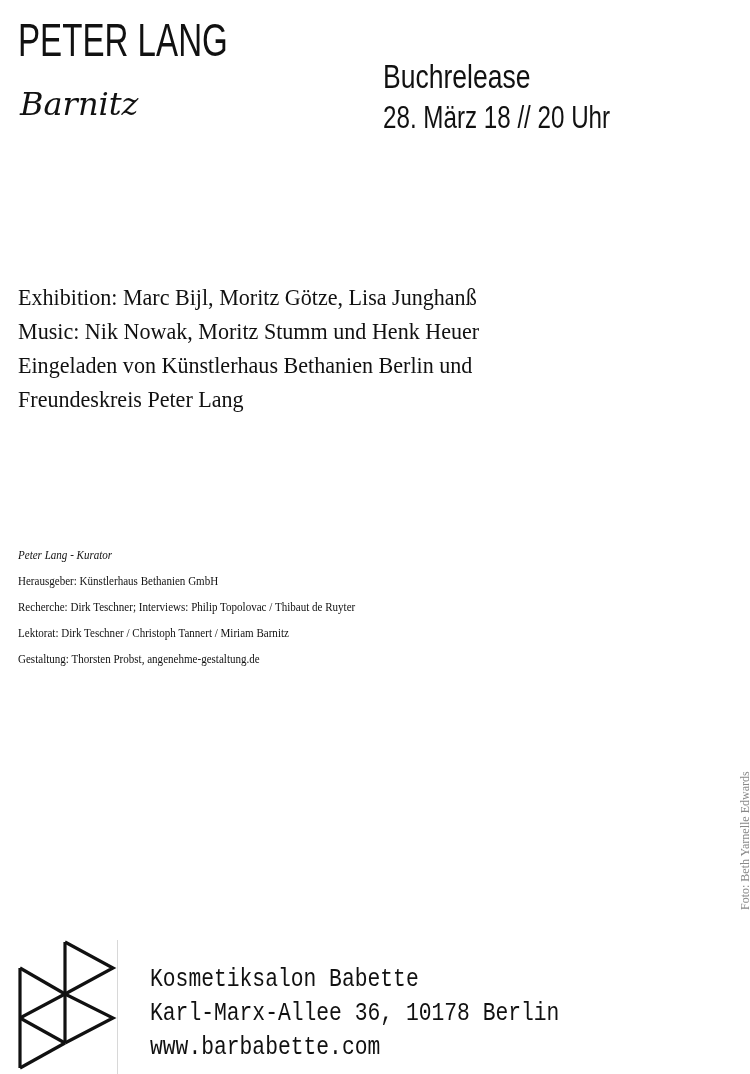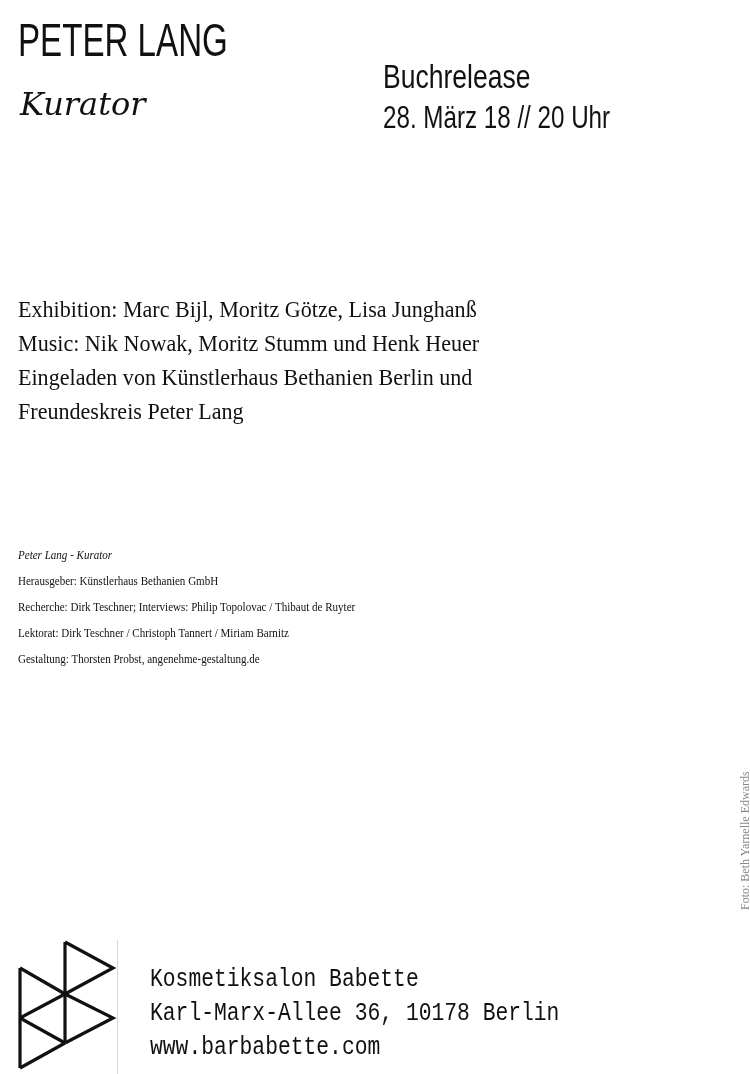--- a/index.html
+++ b/index.html
@@ -18,21 +18,21 @@
     left: 383px; top: 56px; font-size: 34px; line-height: 40px;
     font-family: "Liberation Sans", sans-serif;
     transform: scaleX(0.78); transform-origin: left top;
   }
   .event-date {
     left: 383px; top: 99px; font-size: 31px; line-height: 38px;
     font-family: "Liberation Sans", sans-serif;
     transform: scaleX(0.78); transform-origin: left top;
   }
   .main-lines {
-    left: 18px; top: 292px; font-family: "Liberation Serif", serif;
+    left: 18px; top: 280px; font-family: "Liberation Serif", serif;
     font-size: 24px; line-height: 34px;
   }
   .main-lines div { transform: scaleX(0.92); transform-origin: left top; }
   .credits {
     left: 18px; top: 542px; font-family: "Liberation Serif", serif;
     font-size: 12px; line-height: 26px;
   }
   .credits div { transform: scaleX(0.92); transform-origin: left top; }
   .credits .it { font-style: italic; }
   .photo-credit {
@@ -45,21 +45,21 @@
   .venue {
     left: 150px; top: 962px; font-family: Liberation Mono, monospace;
     font-size: 26px; line-height: 34px;
   }
   .venue div { transform: scaleX(0.82); transform-origin: left top; }
 </style>
 </head>
 <body>
 
 <div class="abs title">PETER LANG</div>
-<div class="abs subtitle">Kurator</div>
+<div class="abs subtitle">Barnitz</div>
 
 <div class="abs event-title">Buchrelease</div>
 <div class="abs event-date">28. März 18 // 20 Uhr</div>
 
 <div class="abs main-lines">
   <div>Exhibition: Marc Bijl, Moritz Götze, Lisa Junghanß</div>
   <div>Music: Nik Nowak, Moritz Stumm und Henk Heuer</div>
   <div>Eingeladen von Künstlerhaus Bethanien Berlin und</div>
   <div>Freundeskreis Peter Lang</div>
 </div>

